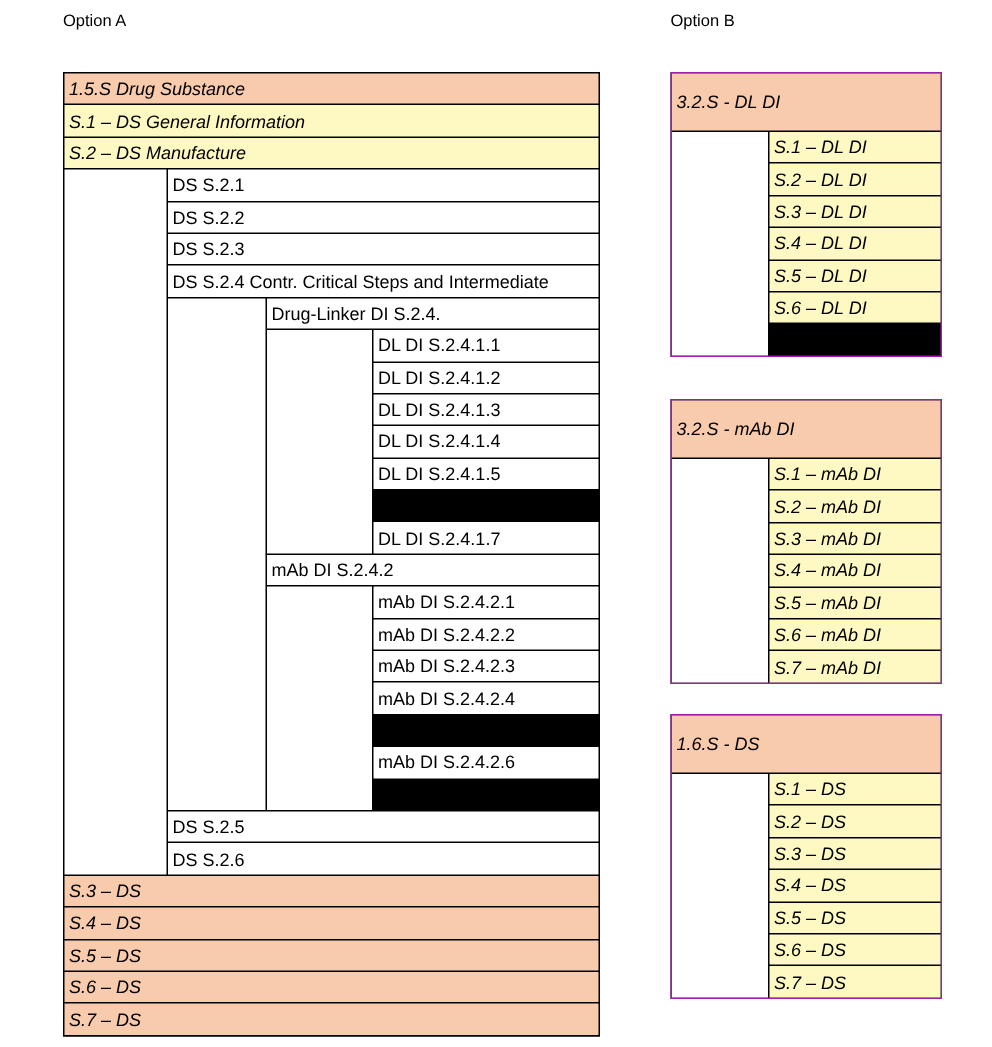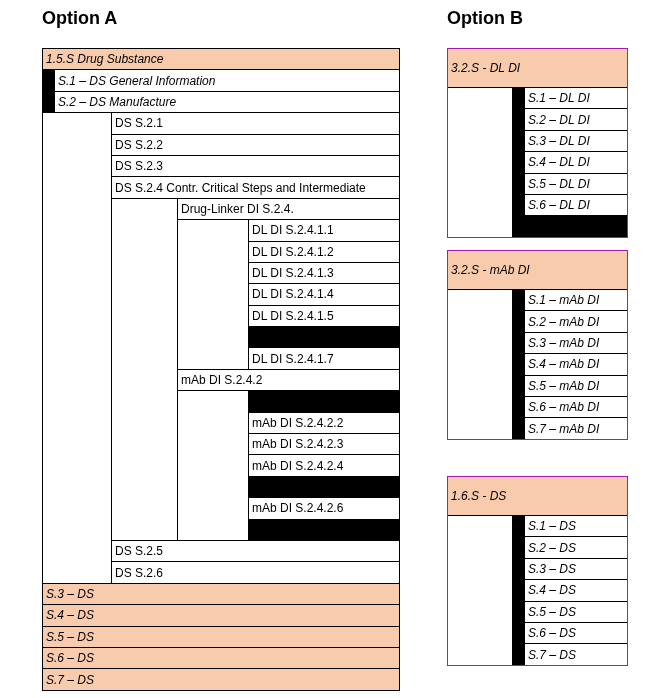--- a/index.html
+++ b/index.html
@@ -7,22 +7,22 @@
   body {
     width: 661px; height: 698px;
     background: #ffffff;
     font-family: "Liberation Sans", sans-serif;
     color: #000000;
     position: relative;
     overflow: hidden;
   }
   .title {
     position: absolute;
-    font-size: 18px;
-    font-weight: bold;
+    font-size: 11px;
+    font-weight: normal;
   }
   #titleA { left: 42px; top: 8px; }
   #titleB { left: 447px; top: 8px; }
 
   .tableA {
     position: absolute;
     left: 42px; top: 48px;
     width: 358px;
     display: grid;
     grid-template-columns: 68px 65px 70px 1fr;
@@ -45,21 +45,21 @@
   .cell {
     background: #ffffff;
     font-size: 12px;
     display: flex;
     align-items: center;
     padding: 0 3px;
     white-space: nowrap;
     overflow: hidden;
   }
   .dark  { background: #F8CBAD; font-style: italic; }
-  .light { background: #ffffff; font-style: italic; margin-left: 12px; }
+  .light { background: #fef9c3; font-style: italic; }
   .empty { padding: 0; }
 </style>
 </head>
 <body>
 
 <div id="titleA" class="title">Option A</div>
 <div id="titleB" class="title">Option B</div>
 
 <div class="tableA">
   <div class="cell dark" style="grid-area:1/1/2/5">1.5.S Drug Substance</div>
@@ -83,20 +83,21 @@
   <div class="cell" style="grid-area:10/4/11/5">DL DI S.2.4.1.2</div>
   <div class="cell" style="grid-area:11/4/12/5">DL DI S.2.4.1.3</div>
   <div class="cell" style="grid-area:12/4/13/5">DL DI S.2.4.1.4</div>
   <div class="cell" style="grid-area:13/4/14/5">DL DI S.2.4.1.5</div>
   <div class="cell" style="grid-area:15/4/16/5">DL DI S.2.4.1.7</div>
 
   <div class="cell" style="grid-area:16/3/17/5">mAb DI S.2.4.2</div>
 
   <div class="cell empty" style="grid-area:17/3/24/4"></div>
 
+  <div class="cell" style="grid-area:17/4/18/5">mAb DI S.2.4.2.1</div>
   <div class="cell" style="grid-area:18/4/19/5">mAb DI S.2.4.2.2</div>
   <div class="cell" style="grid-area:19/4/20/5">mAb DI S.2.4.2.3</div>
   <div class="cell" style="grid-area:20/4/21/5">mAb DI S.2.4.2.4</div>
   <div class="cell" style="grid-area:22/4/23/5">mAb DI S.2.4.2.6</div>
 
   <div class="cell" style="grid-area:24/2/25/5">DS S.2.5</div>
   <div class="cell" style="grid-area:25/2/26/5">DS S.2.6</div>
 
   <div class="cell dark" style="grid-area:26/1/27/5">S.3 – DS</div>
   <div class="cell dark" style="grid-area:27/1/28/5">S.4 – DS</div>
@@ -109,21 +110,21 @@
   <div class="cell dark" style="grid-area:1/1/2/3">3.2.S - DL DI</div>
   <div class="cell empty" style="grid-area:2/1/9/2"></div>
   <div class="cell light" style="grid-area:2/2/3/3">S.1 – DL DI</div>
   <div class="cell light" style="grid-area:3/2/4/3">S.2 – DL DI</div>
   <div class="cell light" style="grid-area:4/2/5/3">S.3 – DL DI</div>
   <div class="cell light" style="grid-area:5/2/6/3">S.4 – DL DI</div>
   <div class="cell light" style="grid-area:6/2/7/3">S.5 – DL DI</div>
   <div class="cell light" style="grid-area:7/2/8/3">S.6 – DL DI</div>
 </div>
 
-<div class="tableB" style="top:250px">
+<div class="tableB" style="top:266px">
   <div class="cell dark" style="grid-area:1/1/2/3">3.2.S - mAb DI</div>
   <div class="cell empty" style="grid-area:2/1/9/2"></div>
   <div class="cell light" style="grid-area:2/2/3/3">S.1 – mAb DI</div>
   <div class="cell light" style="grid-area:3/2/4/3">S.2 – mAb DI</div>
   <div class="cell light" style="grid-area:4/2/5/3">S.3 – mAb DI</div>
   <div class="cell light" style="grid-area:5/2/6/3">S.4 – mAb DI</div>
   <div class="cell light" style="grid-area:6/2/7/3">S.5 – mAb DI</div>
   <div class="cell light" style="grid-area:7/2/8/3">S.6 – mAb DI</div>
   <div class="cell light" style="grid-area:8/2/9/3">S.7 – mAb DI</div>
 </div>

